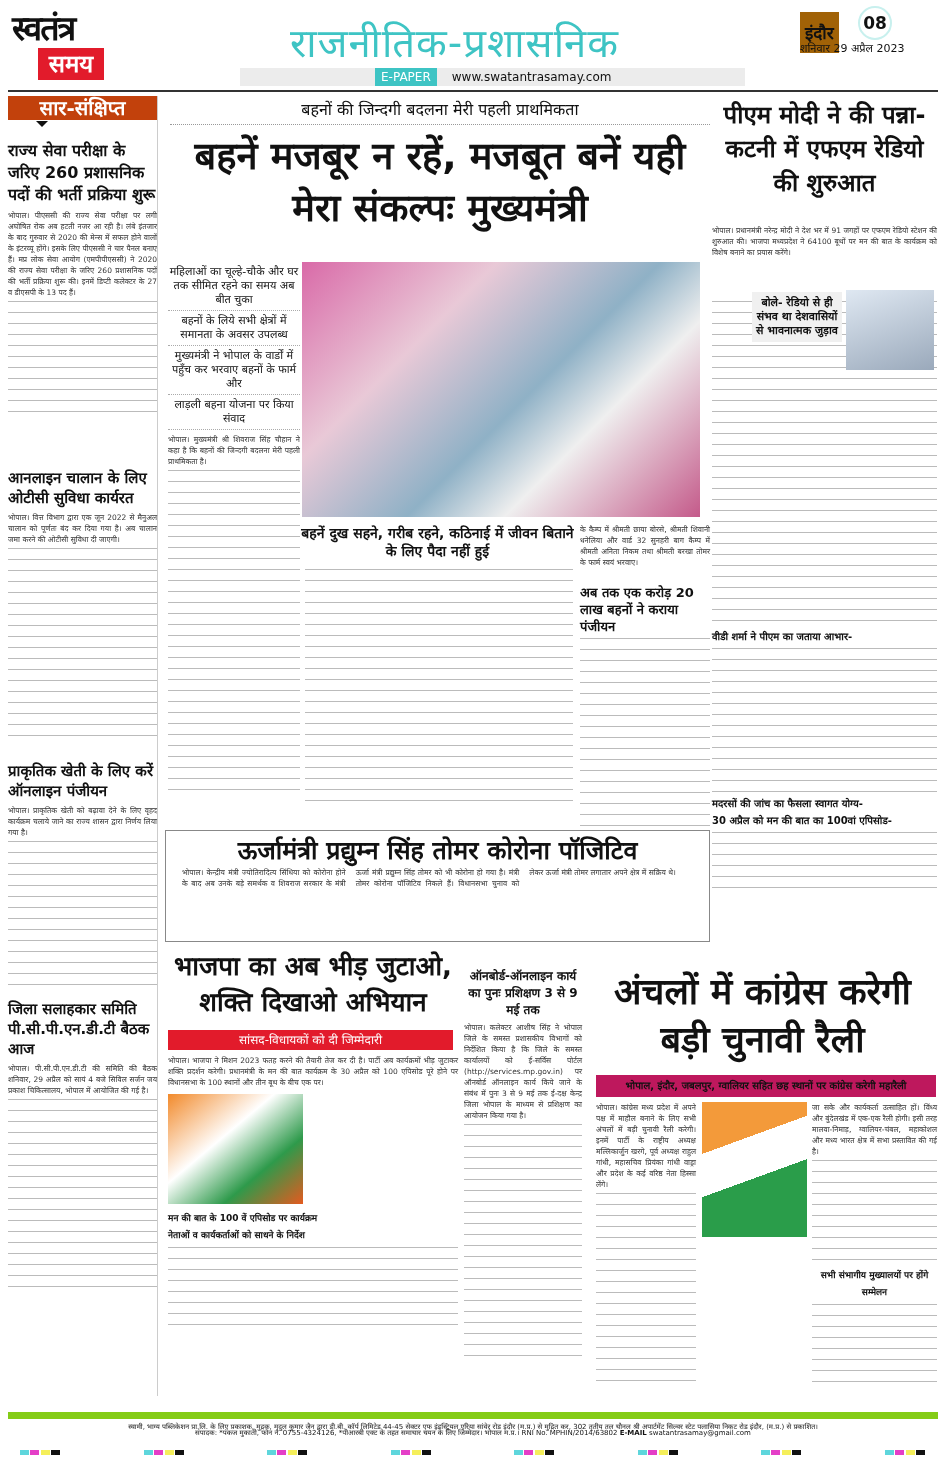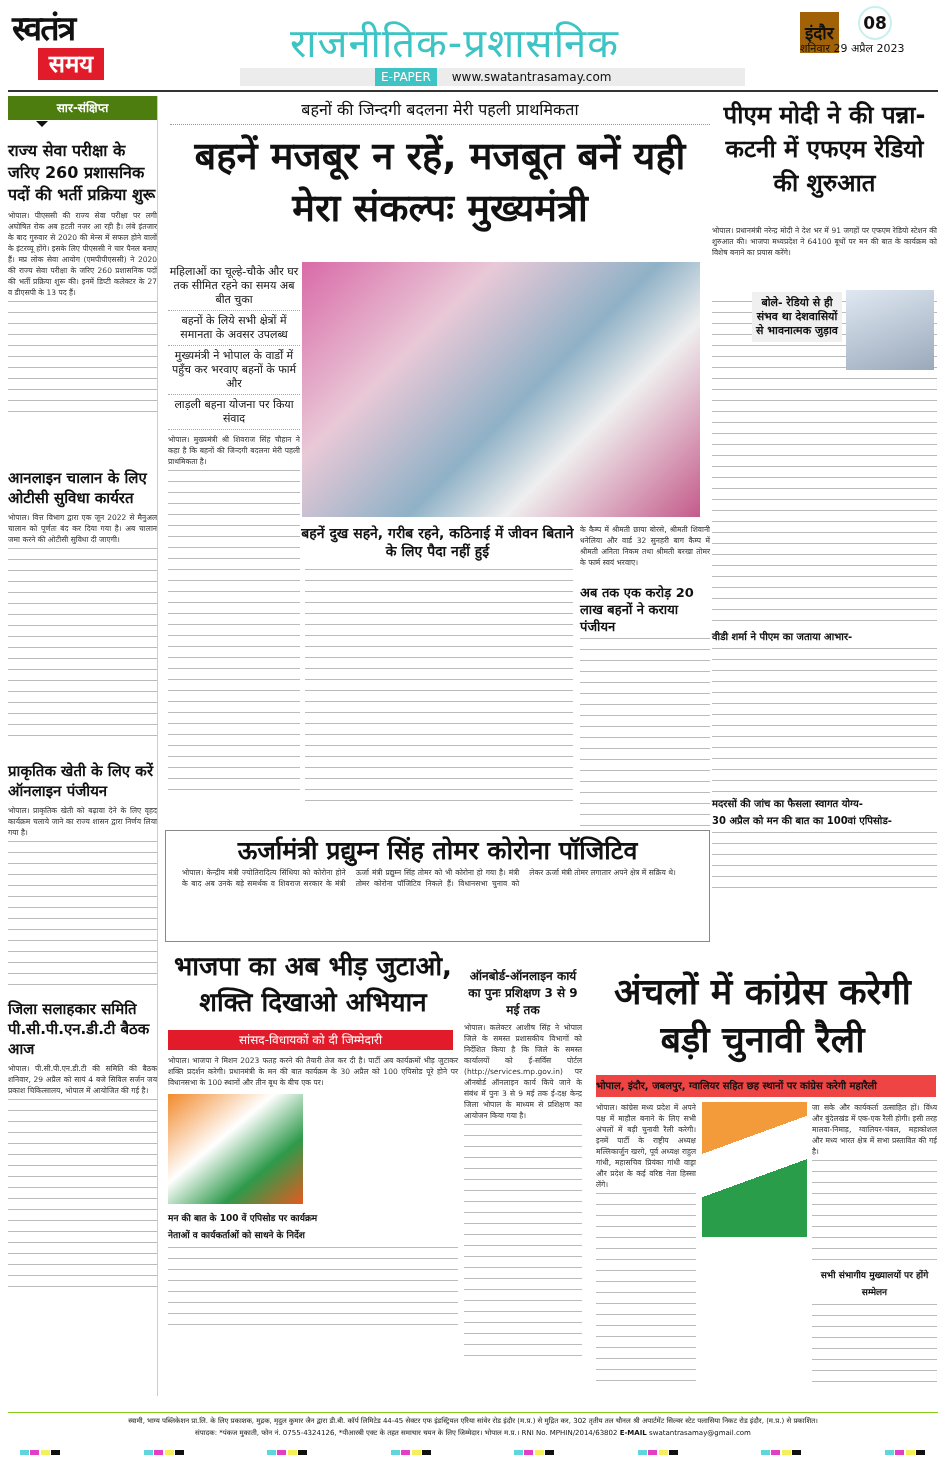--- a/index.html
+++ b/index.html
@@ -10,42 +10,42 @@
 .logo-top{font-family:"DejaVu Serif",serif;font-weight:900;font-size:34px;color:#111;line-height:40px;letter-spacing:-2px}
 .logo-bot{background:#e21b2b;color:#fff;font-weight:900;font-size:24px;width:66px;margin-left:26px;text-align:center;line-height:32px}
 .section-title{left:290px;top:14px;font-size:40px;color:#3ec4c4;font-weight:400;letter-spacing:1px}
 .epaper-bar{left:240px;top:68px;width:505px;height:18px;background:#ececec;display:flex;align-items:center;padding-left:135px;font-size:12px}
 .epaper-tag{background:#3ec4c4;color:#fff;padding:0 6px;line-height:18px;margin-right:15px}
 .city{left:800px;top:12px;font-size:17px;background:#a16207;padding:9px 5px;font-weight:700}
 .pageno{left:858px;top:6px;width:34px;height:34px;border:2px solid #c8f0ee;border-radius:50%;text-align:center;line-height:30px;font-weight:700;font-size:17px}
 .dateline{left:800px;top:40px;font-size:11px}
 .rule{left:8px;top:90px;width:930px;height:2px;background:#333}
 .col-left{left:8px;top:96px;width:150px;height:1300px;border-right:1px solid #ccc}
-.sar{background:#4d7c0f;color:#fff;font-weight:700;font-size:12px;text-align:center;line-height:24px;position:relative}
+.sar{background:#c2410c;color:#fff;font-weight:700;font-size:20px;text-align:center;line-height:24px;position:relative}
 .sar:after{content:"";position:absolute;left:28px;bottom:-7px;border:6px solid transparent;border-top-color:#111;border-bottom:0}
 .h-small{font-weight:700;font-size:15px;line-height:20px;margin:8px 0 4px}
 .body-txt{font-size:7.5px;line-height:11px;color:#333;text-align:justify}
 .kicker{left:170px;top:98px;width:540px;text-align:center;font-size:16px;border-bottom:1px dotted #999;padding-bottom:4px}
 .main-head{left:170px;top:130px;width:540px;text-align:center;font-size:38px;font-weight:900;line-height:52px}
 .pm-head{left:712px;top:98px;width:225px;text-align:center;font-size:24px;font-weight:700;line-height:34px}
 .photo{background:linear-gradient(135deg,#d96aa8 0%,#e9c9d7 30%,#8fb1c6 55%,#efefef 70%,#c45a8a 100%)}
 .bullets{left:168px;top:262px;width:132px}
 .bullet{font-size:11px;text-align:center;line-height:14px;padding:3px 0;border-bottom:1px dotted #aaa}
 .inset-head{left:300px;top:524px;width:275px;text-align:center;font-size:14px;font-weight:700;line-height:18px}
 .sub-head-small{font-size:13px;font-weight:700;line-height:17px}
 .urja-box{left:165px;top:830px;width:545px;height:112px;border:1px solid #888;padding:4px 16px}
 .urja-head{font-size:25px;font-weight:700;text-align:center;line-height:32px}
 .bjp-head{left:168px;top:948px;width:290px;text-align:center;font-size:26px;font-weight:900;line-height:36px}
 .red-bar{left:168px;top:1030px;width:285px;height:20px;background:#e21b2b;color:#fff;text-align:center;font-size:12px;line-height:20px}
 .onboard{left:464px;top:968px;width:118px;text-align:center;font-size:12px;font-weight:700;line-height:17px}
 .cong-head{left:590px;top:968px;width:345px;text-align:center;font-size:36px;font-weight:900;line-height:48px}
-.yellow-bar{left:596px;top:1075px;width:340px;height:22px;background:#ef4444;text-align:left;font-size:10px;font-weight:700;line-height:22px}
+.yellow-bar{left:596px;top:1075px;width:340px;height:22px;background:#be185d;text-align:center;font-size:10px;font-weight:700;line-height:22px}
 .col-right{left:712px;top:225px;width:225px}
 .boxquote{left:752px;top:292px;width:90px;background:#f0f0f0;text-align:center;font-size:11px;font-weight:700;line-height:14px;padding:4px}
-.footer1{left:8px;top:1412px;width:930px;text-align:center;font-size:7px;border-top:1px solid #84cc16;padding-top:3px}
+.footer1{left:8px;top:1412px;width:930px;text-align:center;font-size:7px;border-top:7px solid #84cc16;padding-top:3px}
 .footer2{left:8px;top:1428px;width:930px;text-align:center;font-size:7px}
 .cmyk{left:20px;top:1450px;width:905px;display:flex;justify-content:space-between}
 .cmyk span{display:inline-block;width:40px;height:5px;background:linear-gradient(90deg,#5ed6dc 0 22%,#fff 22% 26%,#e43ec7 26% 48%,#fff 48% 52%,#f5ef5a 52% 74%,#fff 74% 78%,#111 78%)}
 .lines{background:repeating-linear-gradient(#fff 0 3px,#bbb 3px 4px,#fff 4px 11px)}
 </style>
 </head>
 <body>
 
 <div class="abs masthead">
   <div class="abs section-title">राजनीतिक-प्रशासनिक</div>

